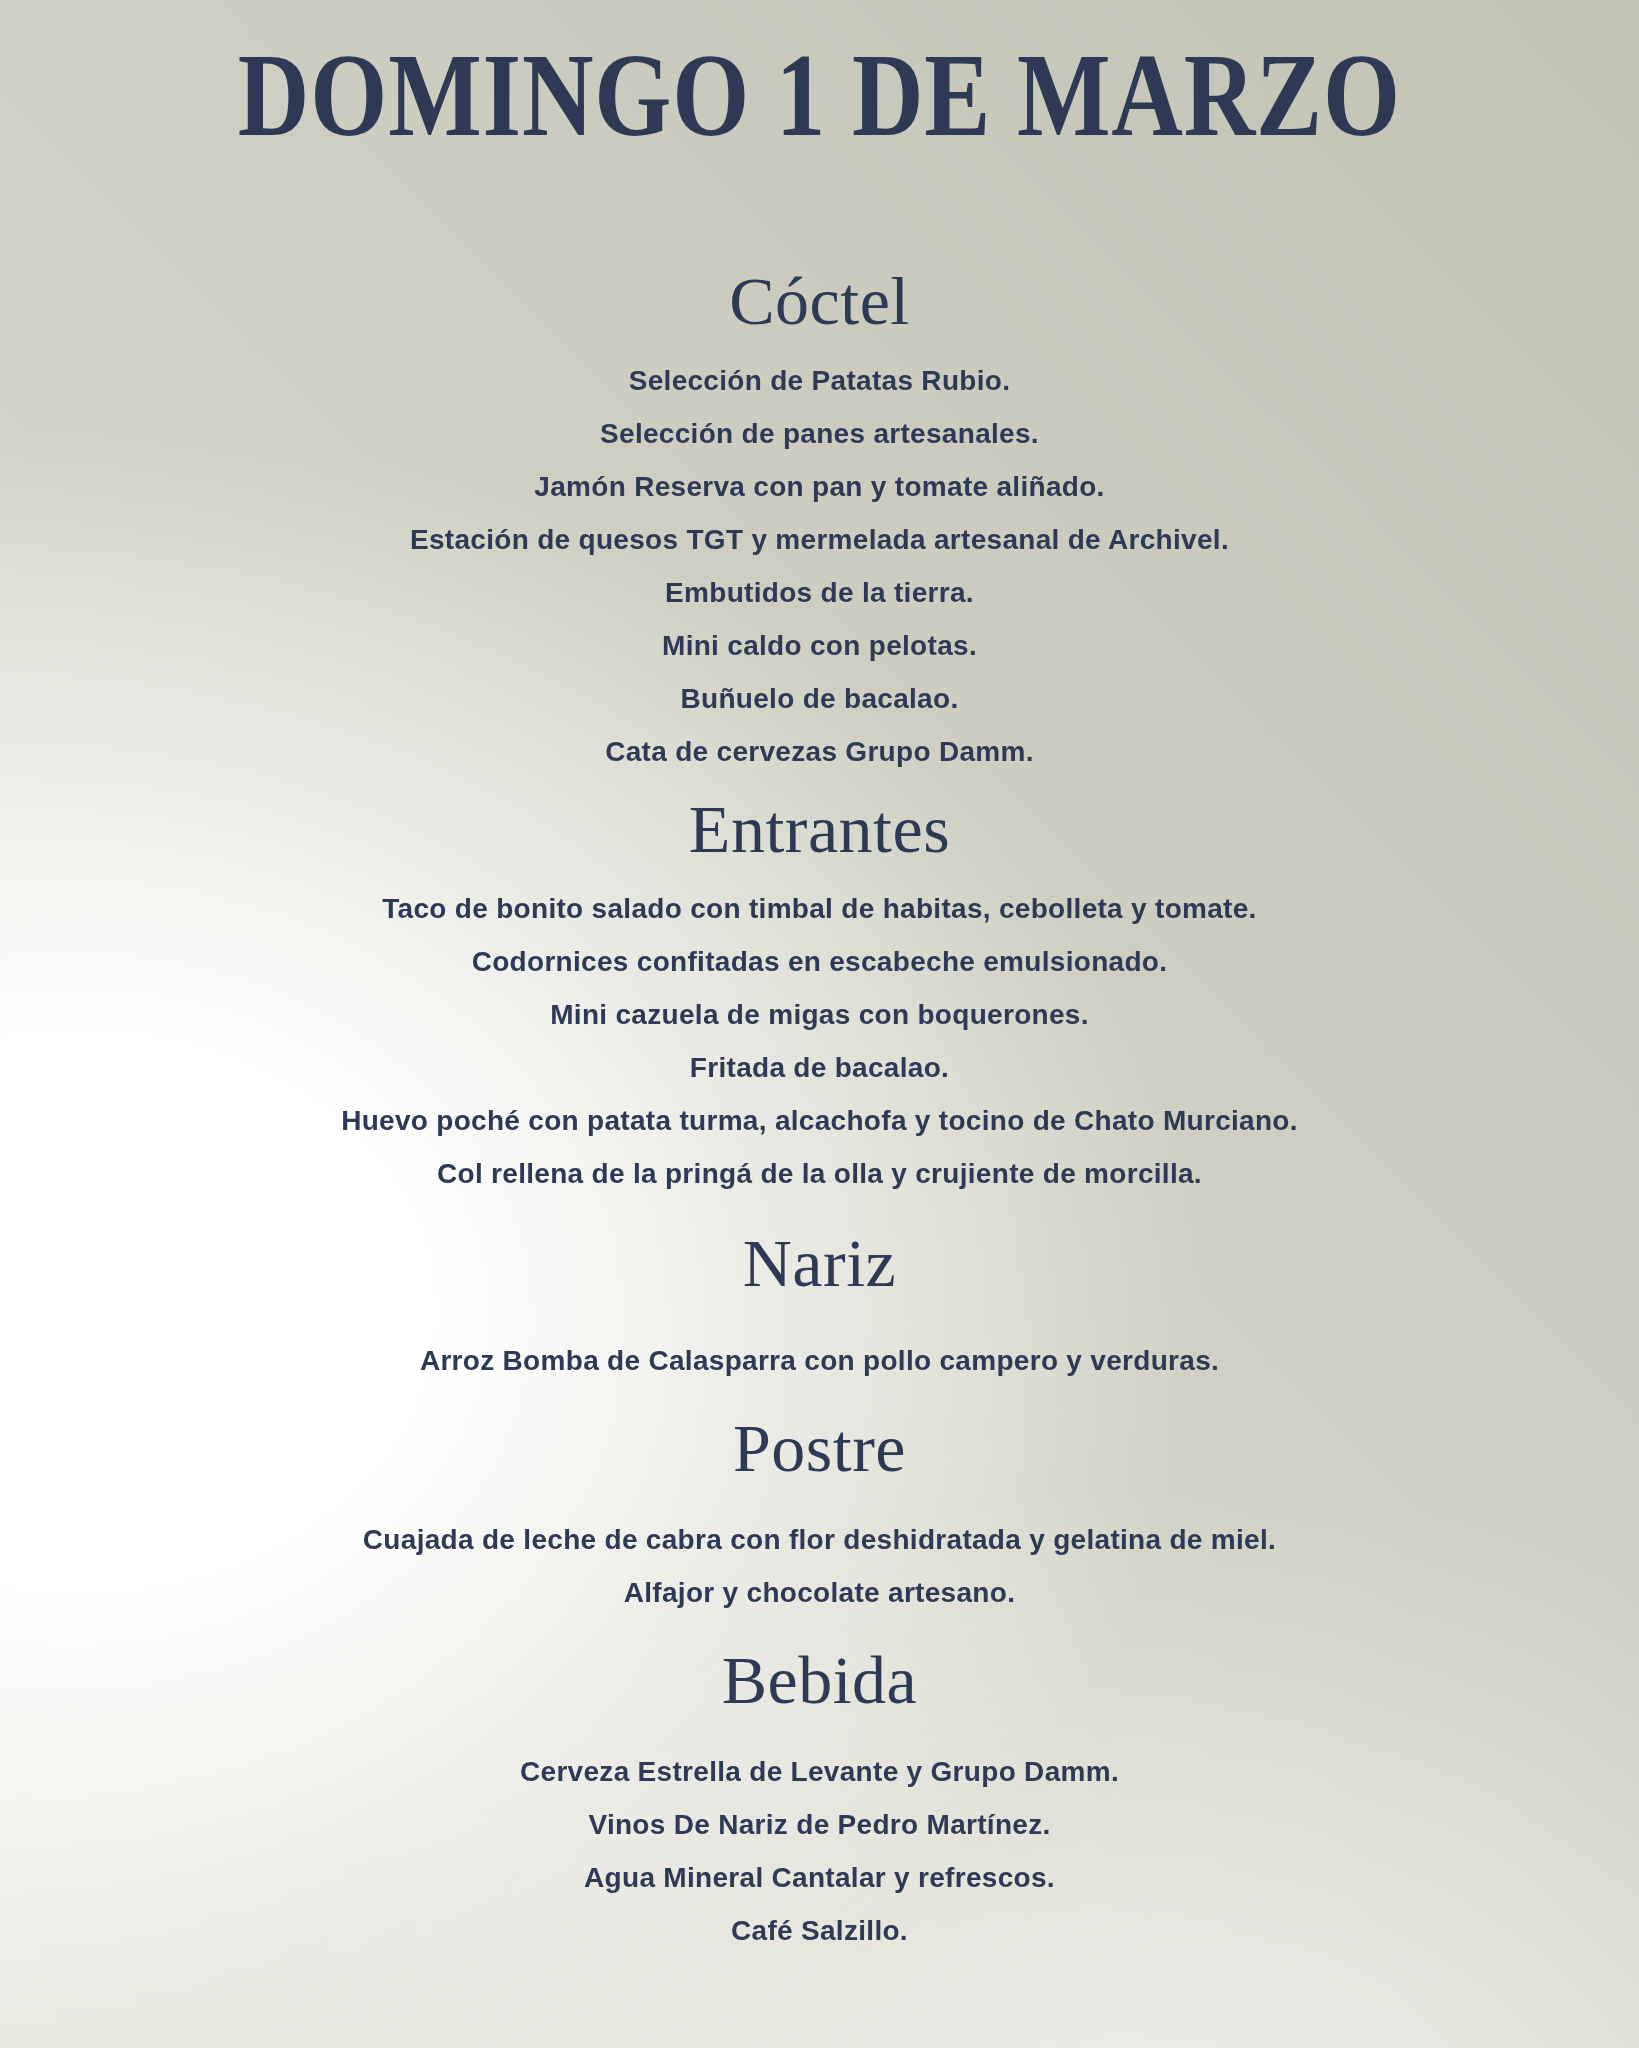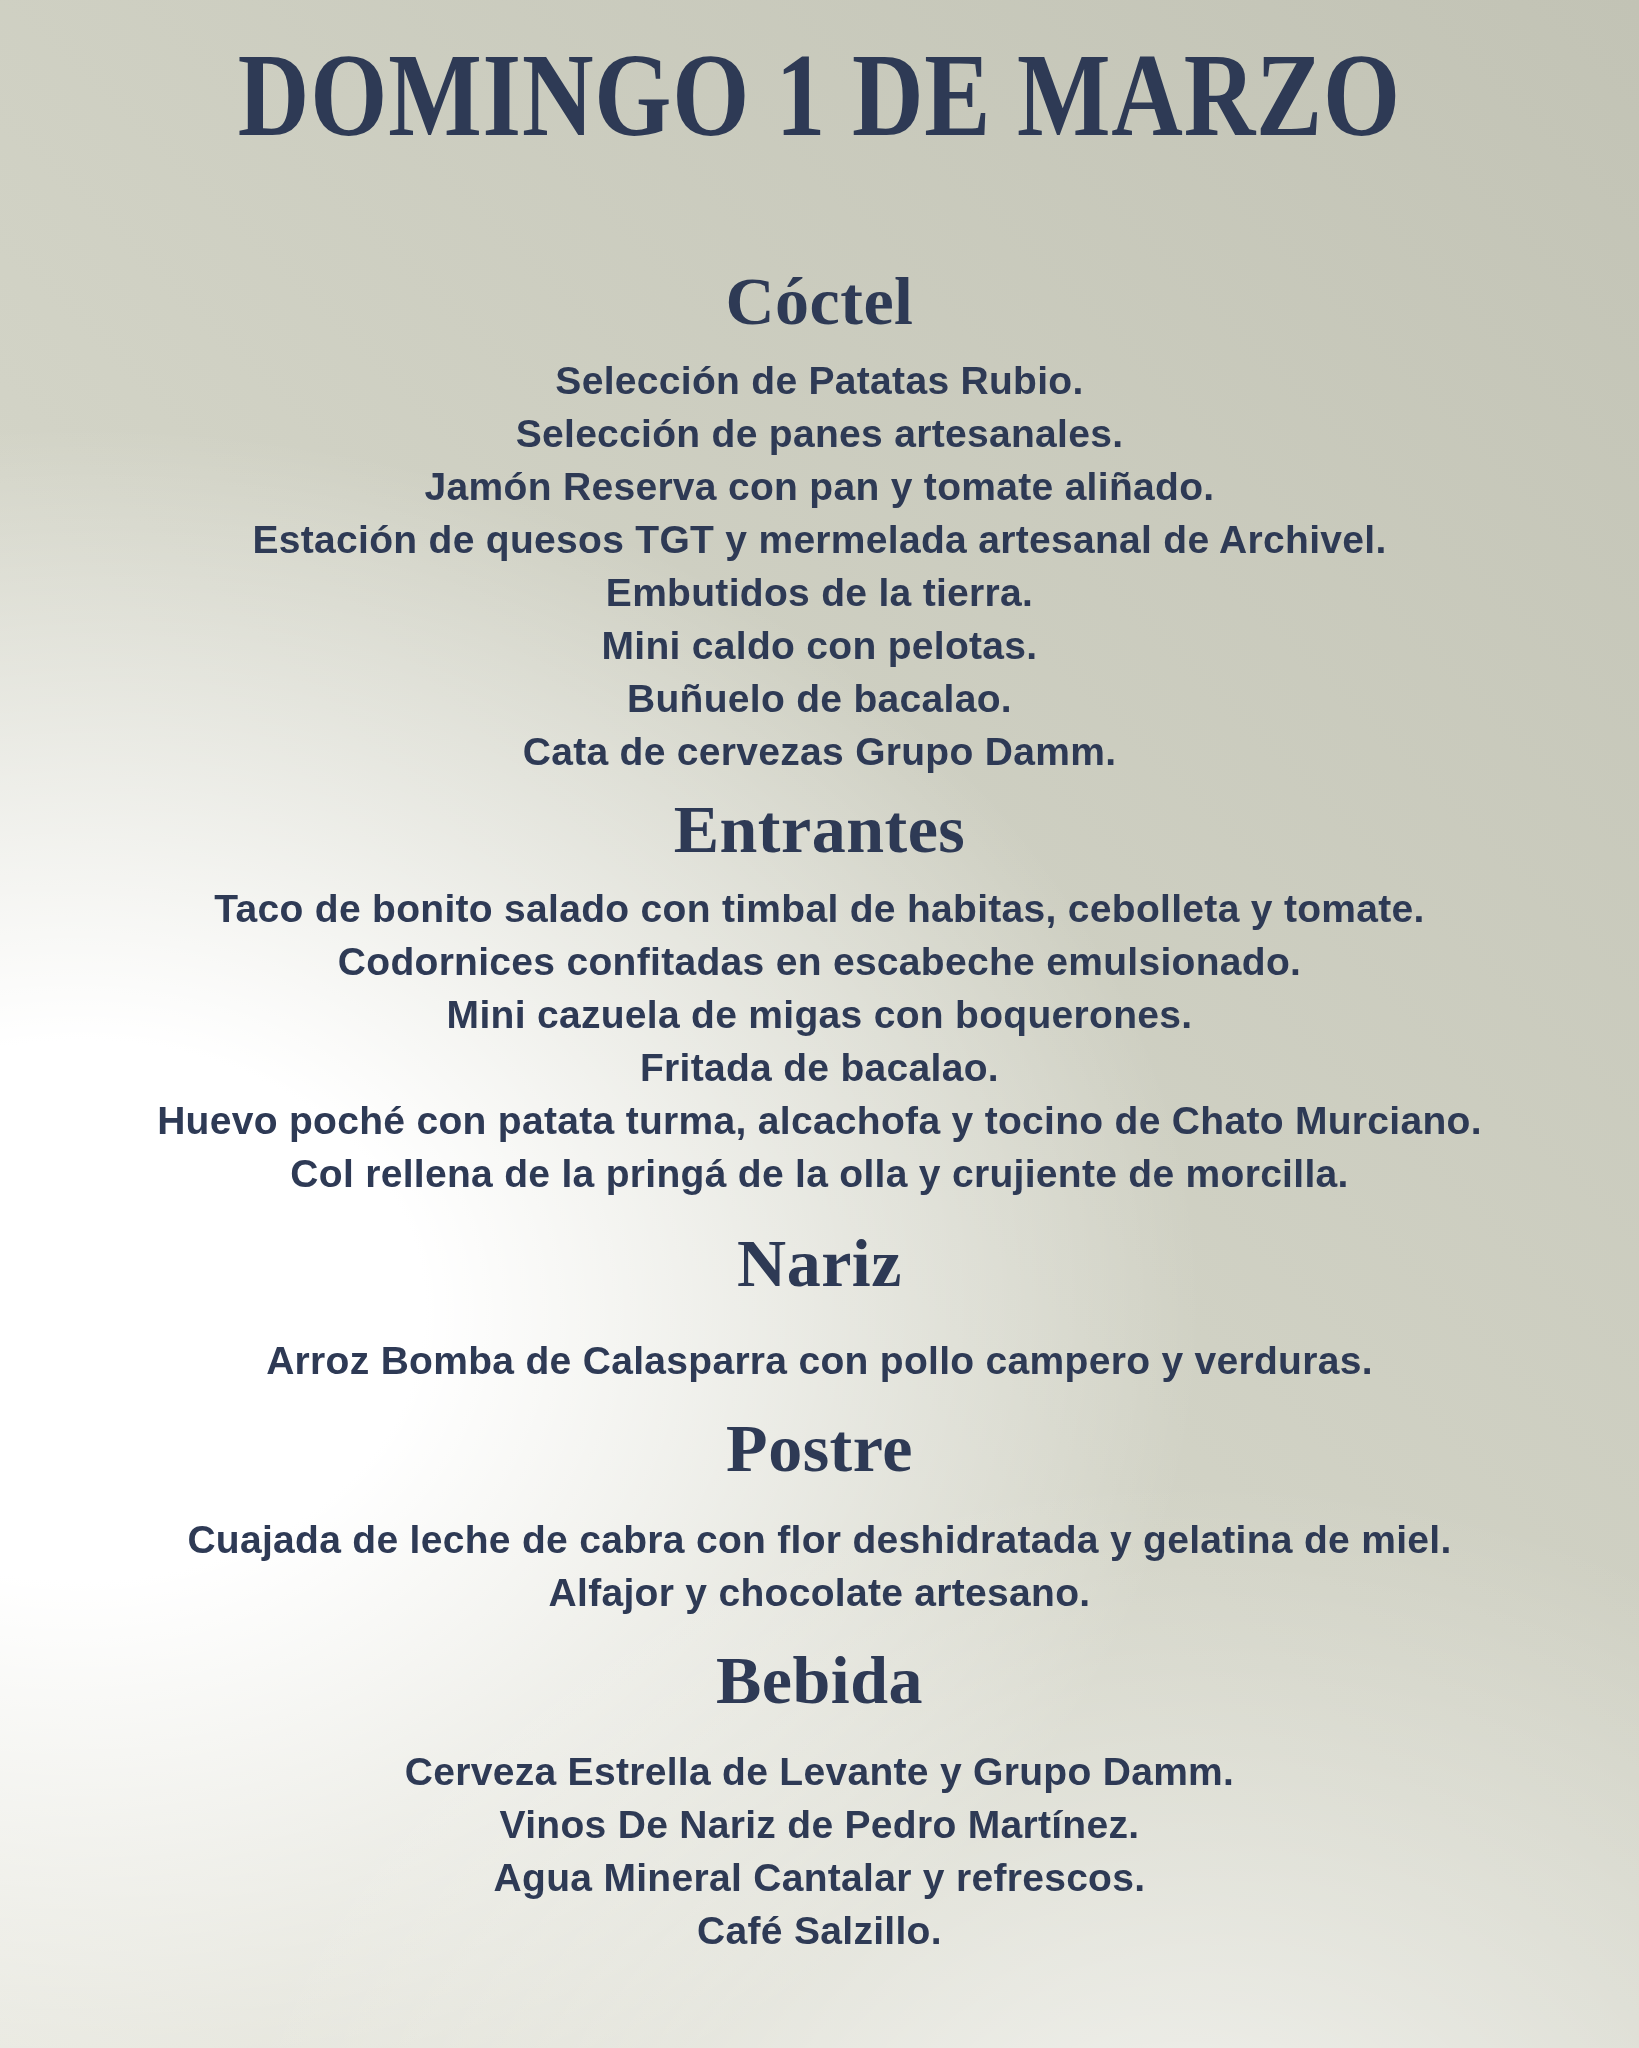--- a/index.html
+++ b/index.html
@@ -35,30 +35,30 @@
     font-size: 118px;
     line-height: 136px;
     letter-spacing: 1px;
     transform: scaleX(0.84);
     transform-origin: center;
     white-space: nowrap;
   }
   .heading {
     margin: 0;
     font-family: "Liberation Serif", "DejaVu Serif", serif;
-    font-weight: bold;
+    font-weight: normal;
     font-size: 68px;
     line-height: 74px;
     letter-spacing: 0.5px;
   }
   .item {
     margin: 0;
     font-family: "Liberation Sans", "DejaVu Sans", sans-serif;
     font-weight: bold;
-    font-size: 39px;
+    font-size: 28px;
     line-height: 53px;
     letter-spacing: 0.3px;
   }
   section { display: block; }
   .sec-coctel    .heading { margin-top: 100px; margin-bottom: 16px; }
   .sec-entrantes .heading { margin-top: 14px;  margin-bottom: 16px; }
   .sec-plato     .heading { margin-top: 26px;  margin-bottom: 34px; }
   .sec-postre    .heading { margin-top: 24px;  margin-bottom: 28px; }
   .sec-bebida    .heading { margin-top: 24px;  margin-bottom: 28px; }
 </style>

